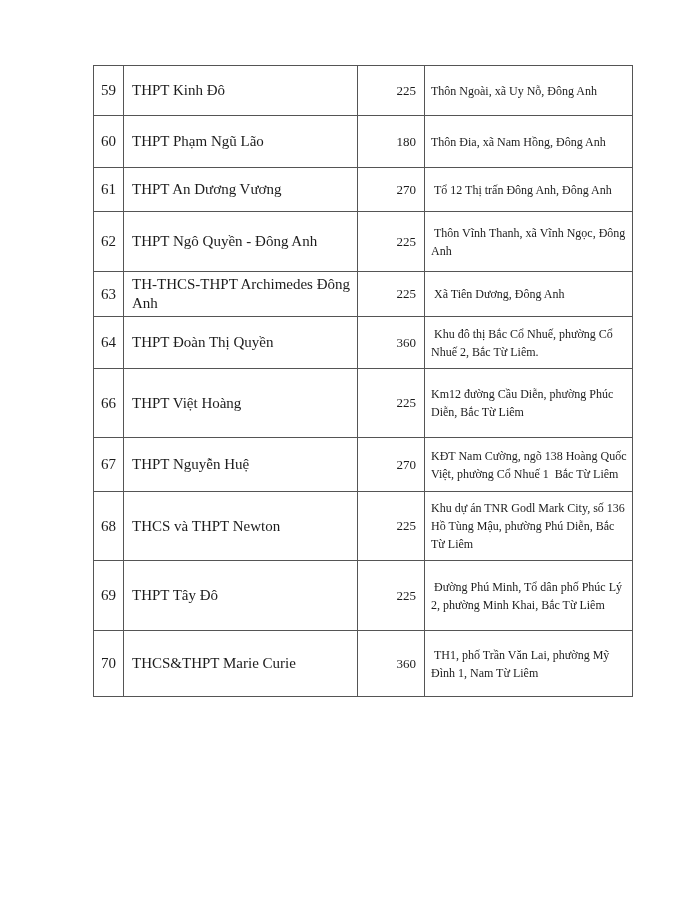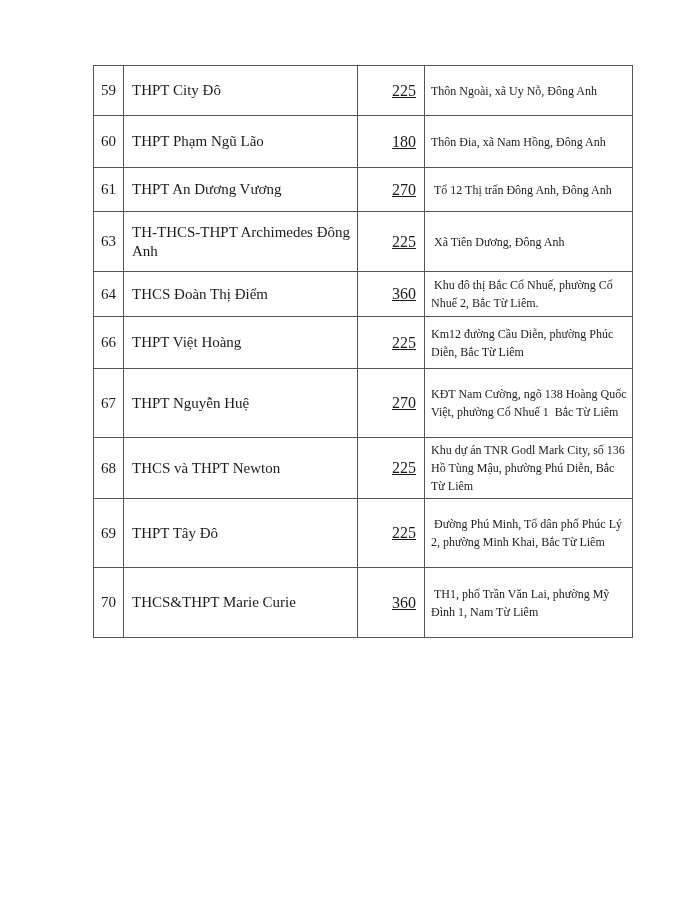--- a/index.html
+++ b/index.html
@@ -40,24 +40,23 @@
     font-size: 15px;
     padding: 2px 1px;
   }
   td.c-name {
     font-size: 15px;
     padding: 2px 2px 2px 8px;
     line-height: 19px;
   }
   td.c-quota {
     text-align: right;
-    font-size: 16px;
+    font-size: 13px;
     padding: 2px 8px 2px 2px;
     vertical-align: middle;
-    text-decoration: underline;
   }
   td.c-addr {
     font-size: 12px;
     line-height: 18px;
     padding: 3px 4px 3px 6px;
     white-space: pre-wrap;
   }
   
   tr:nth-child(1)  td { height: 43px; }
   tr:nth-child(2)  td { height: 45px; }
@@ -81,50 +80,56 @@
   <table class="schools">
     <colgroup>
       <col style="width:30px">
       <col style="width:234px">
       <col style="width:67px">
       <col style="width:208px">
     </colgroup>
     <tbody>
   <tr>
     <td class="c-no">59</td>
-    <td class="c-name">THPT City Đô</td>
+    <td class="c-name">THPT Kinh Đô</td>
     <td class="c-quota">225</td>
     <td class="c-addr">Thôn Ngoài, xã Uy Nỗ, Đông Anh</td>
   </tr>
 
   <tr>
     <td class="c-no">60</td>
     <td class="c-name">THPT Phạm Ngũ Lão</td>
     <td class="c-quota">180</td>
     <td class="c-addr">Thôn Đia, xã Nam Hồng, Đông Anh</td>
   </tr>
 
   <tr>
     <td class="c-no">61</td>
     <td class="c-name">THPT An Dương Vương</td>
     <td class="c-quota">270</td>
     <td class="c-addr"> Tổ 12 Thị trấn Đông Anh, Đông Anh</td>
   </tr>
 
+  <tr>
+    <td class="c-no">62</td>
+    <td class="c-name">THPT Ngô Quyền - Đông Anh</td>
+    <td class="c-quota">225</td>
+    <td class="c-addr"> Thôn Vĩnh Thanh, xã Vĩnh Ngọc, Đông Anh</td>
+  </tr>
 
   <tr>
     <td class="c-no">63</td>
     <td class="c-name">TH-THCS-THPT Archimedes Đông Anh</td>
     <td class="c-quota">225</td>
     <td class="c-addr"> Xã Tiên Dương, Đông Anh</td>
   </tr>
 
   <tr>
     <td class="c-no">64</td>
-    <td class="c-name">THCS Đoàn Thị Điểm</td>
+    <td class="c-name">THPT Đoàn Thị Quyền</td>
     <td class="c-quota">360</td>
     <td class="c-addr"> Khu đô thị Bắc Cổ Nhuế, phường Cổ Nhuế 2, Bắc Từ Liêm.</td>
   </tr>
 
 
   <tr>
     <td class="c-no">66</td>
     <td class="c-name">THPT Việt Hoàng</td>
     <td class="c-quota">225</td>
     <td class="c-addr">Km12 đường Cầu Diễn, phường Phúc Diễn, Bắc Từ Liêm</td>

